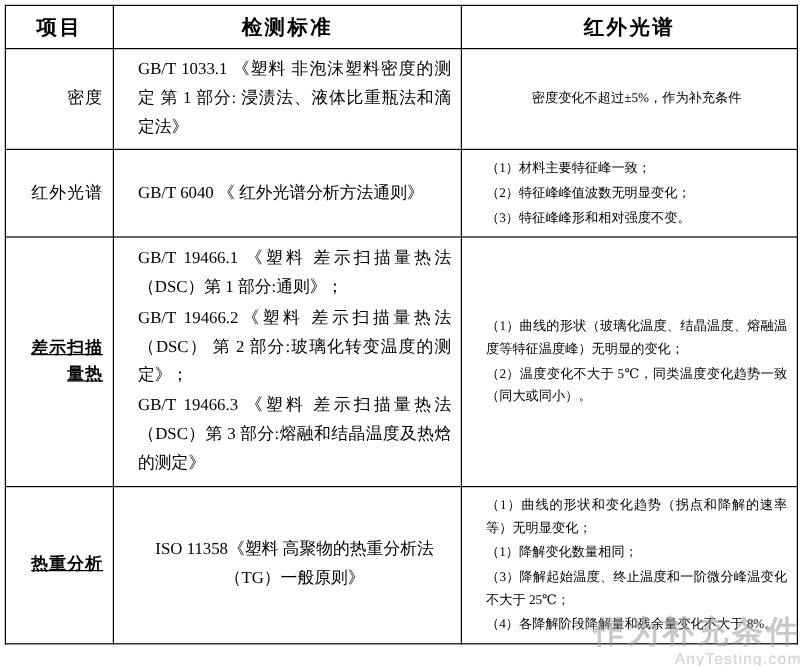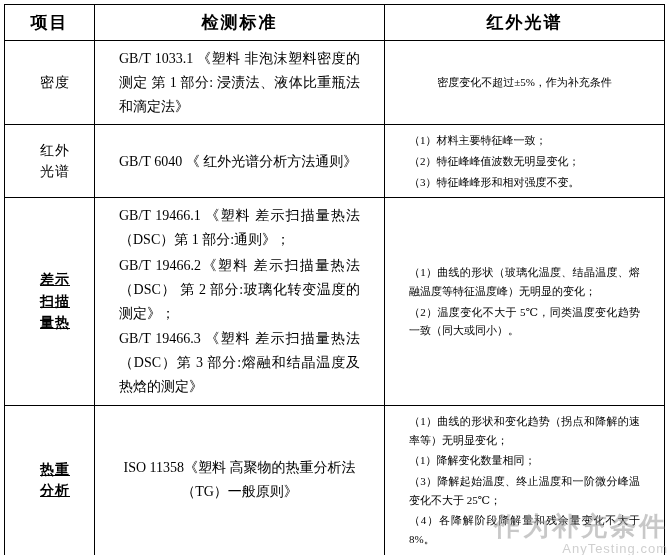--- a/index.html
+++ b/index.html
@@ -23,21 +23,21 @@
   }
   table.spec {
     border-collapse: collapse;
     width: 660px;
     margin: 4px 0 0 4px;
     table-layout: fixed;
   }
   table.spec td, table.spec th {
     border: 1px solid #000000;
     vertical-align: middle;
-    padding: 6px 24px;
+    padding: 6px 8px;
     box-sizing: border-box;
   }
   .col-item { width: 90px; }
   .col-std  { width: 290px; }
   .col-rule { width: 280px; }
 
   thead td {
     text-align: center;
     font-size: 17px;
     font-weight: bold;
@@ -60,21 +60,21 @@
     text-align: center;
   }
   .rule-cell {
     font-size: 11px;
     line-height: 1.7;
     text-align: justify;
   }
   .rule-cell.mid {
     text-align: center;
   }
-  .para { margin: 0 0 2px 0; }
+  .para { margin: 0 0 2px 12px; }
   .para:last-child { margin-bottom: 0; }
 
   .watermark {
     position: absolute;
     right: 4px;
     bottom: 2px;
     text-align: right;
     pointer-events: none;
     opacity: 0.55;
     z-index: 5;

